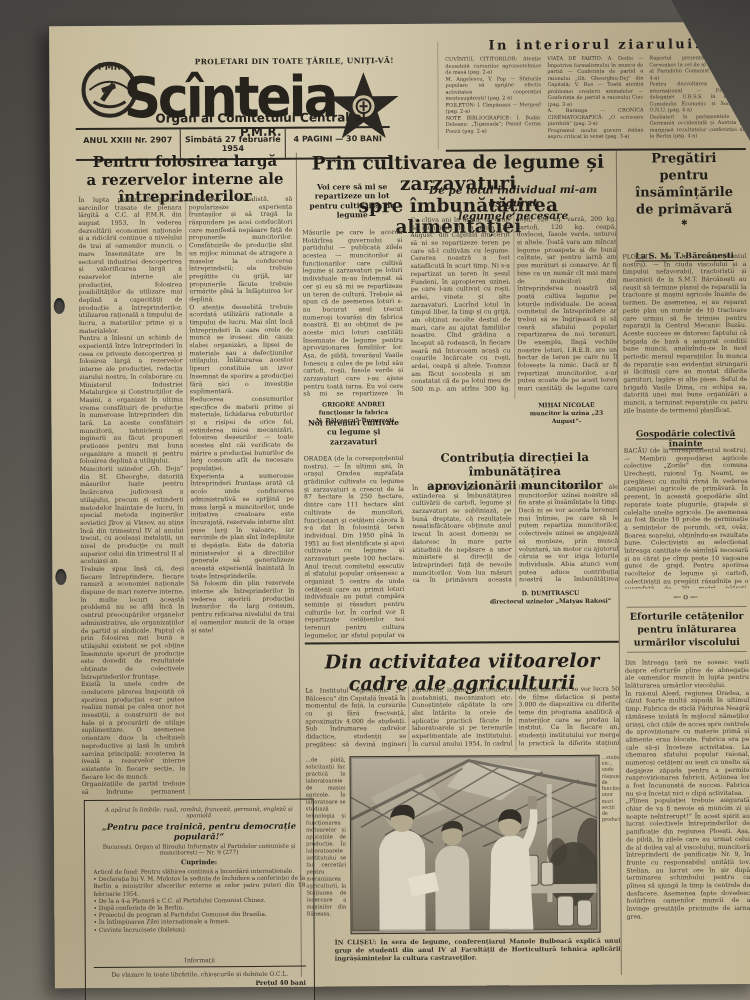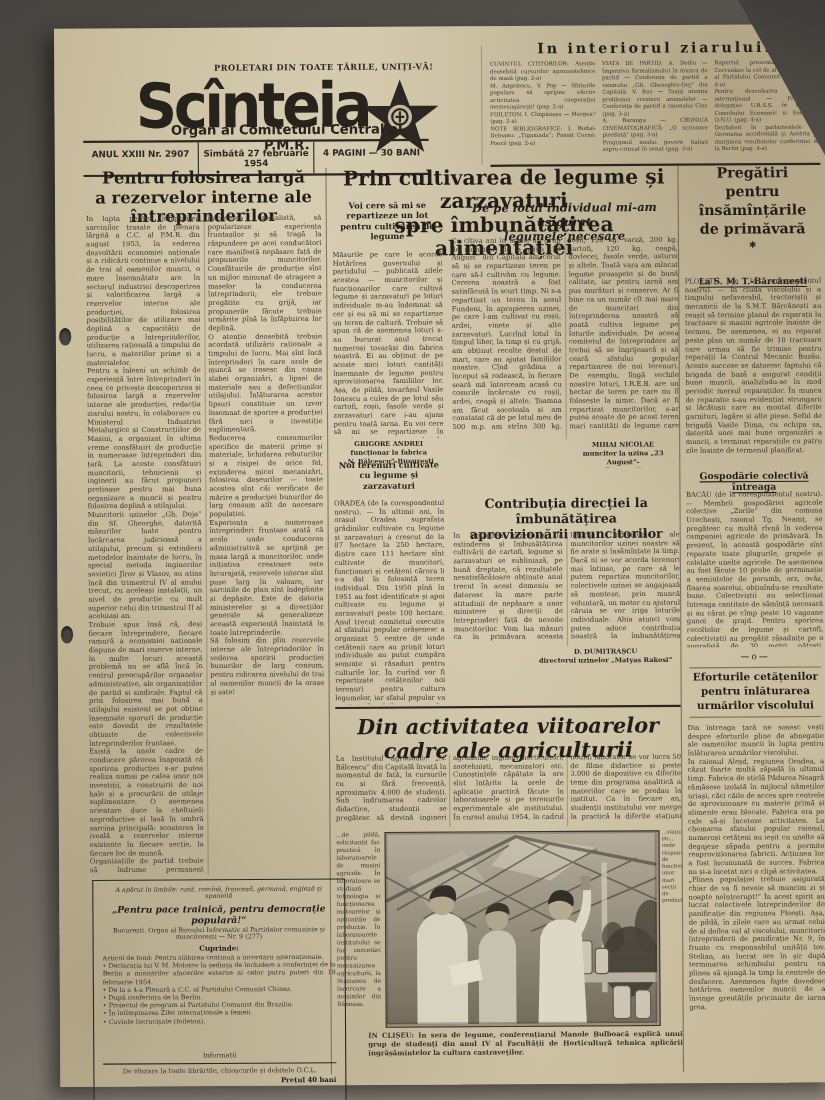--- a/index.html
+++ b/index.html
@@ -50,20 +50,30 @@
 </head>
 <body>
 
 <div class="paper">
 
   <div class="hole" style="top:272px;"></div>
   <div class="hole" style="top:543px;"></div>
 
   <div class="abs" style="left:140px;top:32px;width:210px;text-align:center;font-size:7.5px;font-weight:bold;letter-spacing:.4px;color:#2b2721;">PROLETARI DIN TOATE ȚĂRILE, UNIȚI-VĂ!</div>
 
+  <div class="abs" style="left:28px;top:30px;width:64px;height:64px;">
+    <svg width="64" height="64" viewBox="0 0 64 64">
+      <circle cx="32" cy="34" r="26" fill="#c7bb9d" stroke="#2b2721" stroke-width="4"></circle>
+      <path d="M12 34 Q32 18 52 34" fill="none" stroke="#2b2721" stroke-width="2"></path>
+      <rect x="28" y="26" width="5" height="20" transform="rotate(35 30 36)" fill="#2b2721"></rect>
+      <rect x="24" y="30" width="14" height="5" transform="rotate(-20 31 32)" fill="#2b2721"></rect>
+      <path d="M16 46 Q32 56 48 46" fill="none" stroke="#2b2721" stroke-width="3"></path>
+      <text x="32" y="14" text-anchor="middle" font-size="9" font-weight="bold" fill="#2b2721" font-family="DejaVu Sans">PMR</text>
+    </svg>
+  </div>
 
   <div class="abs logo-title" style="left:74px;top:44px;width:230px;">Scînteia</div>
 
   <div class="abs" style="left:276px;top:44px;width:76px;height:76px;">
     <svg width="76" height="76" viewBox="0 0 76 76">
       <polygon points="38,4 47,28 73,28 52,44 60,70 38,54 16,70 24,44 3,28 29,28" fill="#2b2722"></polygon>
       <circle cx="38" cy="38" r="11" fill="#c7bb9d"></circle>
       <circle cx="38" cy="38" r="7" fill="none" stroke="#2b2722" stroke-width="2"></circle>
       <path d="M34 38 L42 38 M38 33 L38 43" stroke="#2b2722" stroke-width="2"></path>
     </svg>
@@ -199,21 +209,21 @@
 
   <div class="abs body" style="left:280px;top:914px;width:286px;height:28px;font-weight:bold;font-size:6.3px;">ÎN CLIȘEU: În sera de legume, conferențiarul Manole Bulboacă explică unui grup de studenți din anul IV al Facultății de Horticultură tehnica aplicării îngrășămintelor la cultura castraveților.</div>
 
   <div class="abs hl" style="left:572px;top:128px;width:124px;font-size:13px;line-height:1.3;">Pregătiri
 pentru însămînțările
 de primăvară</div>
   <div class="abs star-div" style="left:572px;top:196px;width:124px;">✱</div>
   <div class="abs uhead" style="left:572px;top:212px;width:124px;margin-top:16px;">La S. M. T.-Bărcănești</div>
   <div class="abs body" style="left:572px;top:230px;width:124px;height:172px;">PLOEȘTI (de la corespondentul nostru). — În ciuda viscolului și a timpului nefavorabil, tractoriștii și mecanicii de la S.M.T. Bărcănești au reușit să termine planul de reparații la tractoare și mașini agricole înainte de termen. De asemenea, ei au reparat peste plan un număr de 10 tractoare care urmau să fie trimise pentru reparații la Centrul Mecanic Buzău. Aceste succese se datoresc faptului că brigada de bază a asigurat condiții bune muncii, analizîndu-se în mod periodic mersul reparațiilor. În munca de reparație s-au evidențiat strungarii și lăcătușii care au montat diferite garnituri, lagăre și alte piese. Șeful de brigadă Vasile Dima, cu echipa sa, datorită unei mai bune organizări a muncii, a terminat reparațiile cu patru zile înainte de termenul planificat.</div>
 
-  <div class="abs uhead" style="left:572px;top:406px;width:124px;font-size:8.5px;">Gospodărie colectivă întreaga</div>
+  <div class="abs uhead" style="left:572px;top:406px;width:124px;font-size:8.5px;">Gospodărie colectivă înainte</div>
   <div class="abs body" style="left:572px;top:424px;width:124px;height:142px;">BACĂU (de la corespondentul nostru). — Membrii gospodăriei agricole colective „Zorile“ din comuna Urechești, raionul Tg. Neamț, se pregătesc cu multă rîvnă în vederea campaniei agricole de primăvară. În prezent, în această gospodărie sînt reparate toate plugurile, grapele și celelalte unelte agricole. De asemenea au fost făcute 10 probe de germinație a semințelor de porumb, orz, ovăz, floarea soarelui, obținîndu-se rezultate bune. Colectiviștii au selecționat întreaga cantitate de sămînță necesară și au cărat pe cîmp peste 10 vagoane gunoi de grajd. Pentru sporirea recoltelor de legume și cartofi, colectiviștii au pregătit răsadnițe pe o suprafață de 30 metri pătrați. Colectiviștii din Urechești au încheiat din timp contractul de lucrări cu S.M.T. Tg. Neamț, pentru 57 hectare arături cu tractorul, 66 hectare însămînțat și 50 hectare cultivat. În fruntea muncilor se află colectiviști harnici ca Ion Matei, Ana Irimescu și alții.</div>
 
   <div class="abs star-div" style="left:572px;top:570px;width:124px;letter-spacing:2px;">—o—</div>
   <div class="abs hl" style="left:574px;top:584px;width:120px;font-size:9.5px;line-height:1.35;border-top:1px solid rgba(50,42,32,.5);border-bottom:1px solid rgba(50,42,32,.5);padding:3px 0;">Eforturile cetățenilor
 pentru înlăturarea
 urmărilor viscolului</div>
   <div class="abs body" style="left:572px;top:636px;width:124px;height:316px;">Din întreaga țară ne sosesc vești despre eforturile pline de abnegație ale oamenilor muncii în lupta pentru înlăturarea urmărilor viscolului.
 În raionul Aleșd, regiunea Oradea, a căzut foarte multă zăpadă în ultimul timp. Fabrica de sticlă Pădurea Neagră rămăsese izolată în mijlocul nămeților uriași, căci căile de acces spre centrele de aprovizionare cu materie primă și alimente erau blocate. Fabrica era pe cale să-și înceteze activitatea. La chemarea sfatului popular raional, numeroși cetățeni au ieșit cu unelte să degajeze zăpada pentru a permite reaprovizionarea fabricii. Acțiunea lor a fost încununată de succes. Fabrica nu și-a încetat nici o clipă activitatea.
 „Pîinea populației trebuie asigurată chiar de va fi nevoie să muncim zi și noapte neîntrerupt!“ În acest spirit au lucrat colectivele întreprinderilor de panificație din regiunea Ploești. Așa, de pildă, în zilele care au urmat celui de al doilea val al viscolului, muncitorii întreprinderii de panificație Nr. 9, în frunte cu responsabilul unității tov. Stelian, au lucrat ore în șir după terminarea schimbului pentru ca pîinea să ajungă la timp la centrele de desfacere. Asemenea fapte dovedesc hotărîrea oamenilor muncii de a învinge greutățile pricinuite de iarna grea.</div>
 

